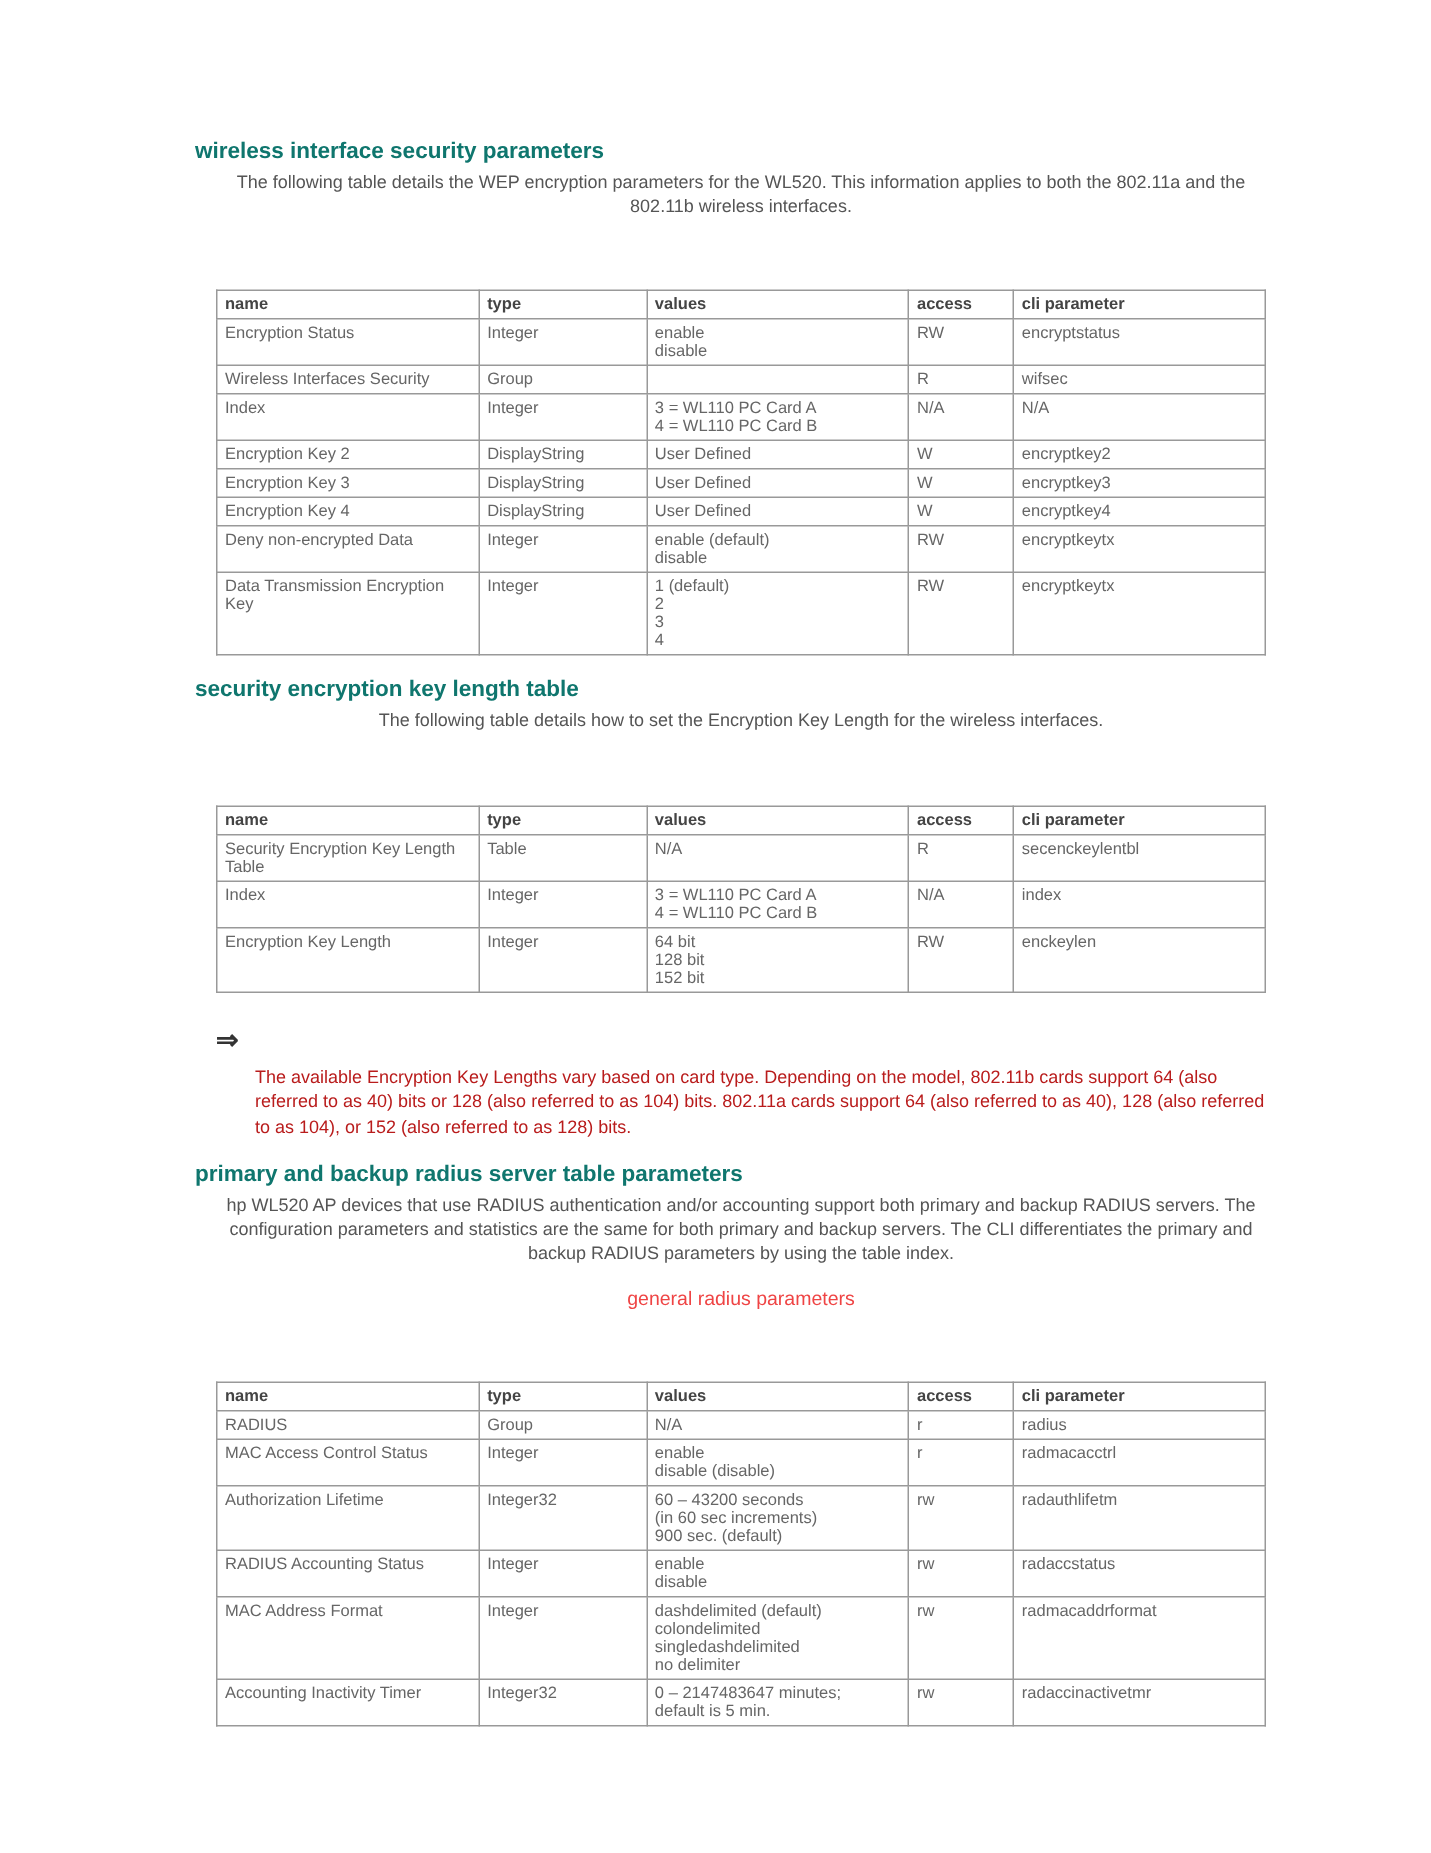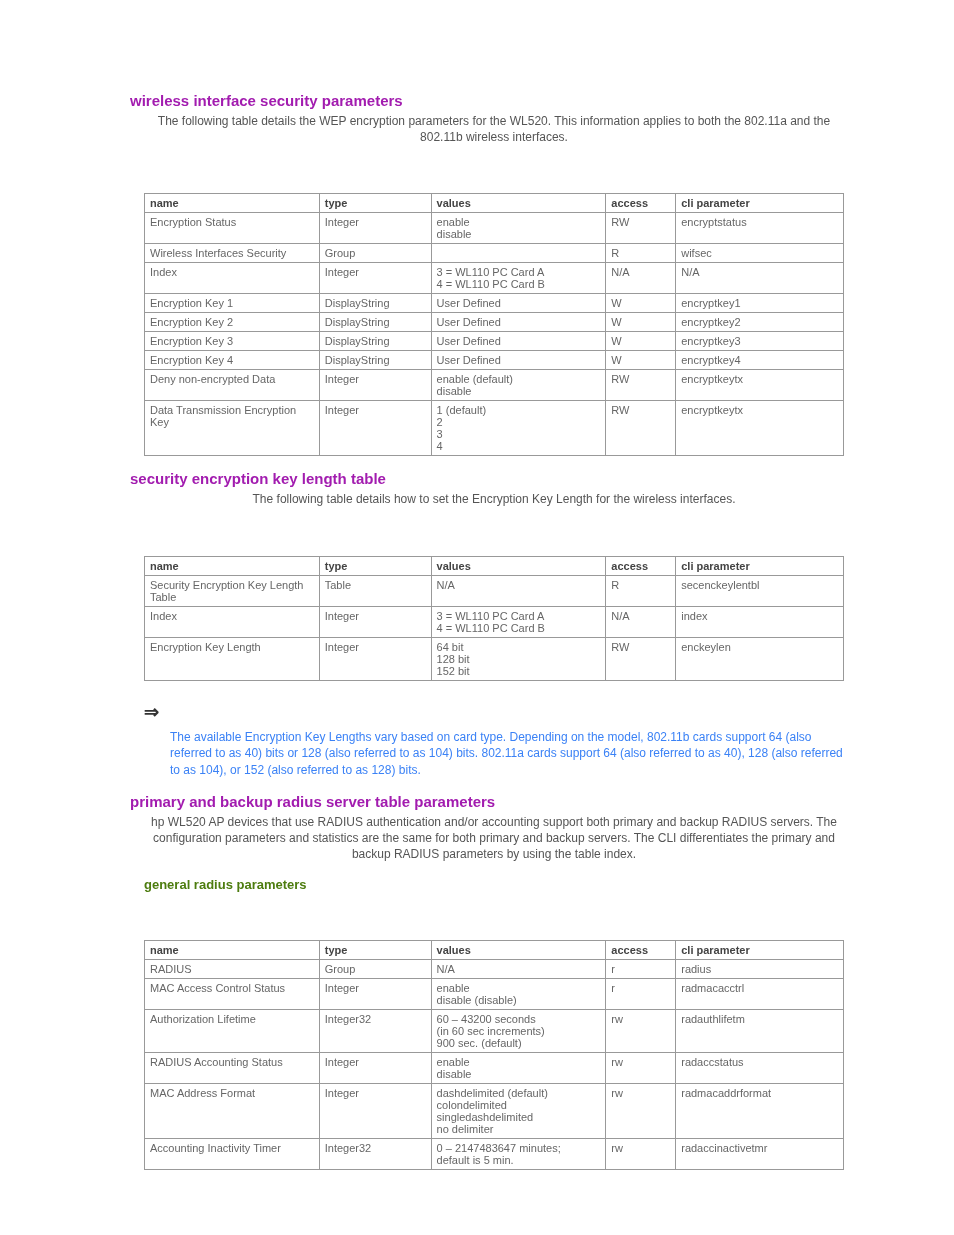--- a/index.html
+++ b/index.html
@@ -8,39 +8,40 @@
     color: #555;
     background: #fff;
     margin: 0;
     padding: 80px 110px 60px 130px;
     width: 954px;
     box-sizing: border-box;
   }
   h2 {
     font-size: 15px;
     font-weight: bold;
-    color: #a21caf;
+    color: #0f766e;
     margin: 12px 0 4px 0;
   }
   h3 {
     font-size: 13px;
-    font-weight: bold;
-    color: #4d7c0f;
+    font-weight: normal;
+    color: #ef4444;
     margin: 14px 0 4px 14px;
+    text-align: center;
   }
   p.intro {
     margin: 4px 0 10px 14px;
     line-height: 1.35;
     color: #555;
     text-align: center;
   }
   p.note {
     margin: 6px 0 14px 40px;
     line-height: 1.4;
-    color: #3b82f6;
+    color: #b91c1c;
   }
   table {
     border-collapse: collapse;
     width: calc(100% - 14px);
     margin-left: 14px;
     margin-bottom: 14px;
     table-layout: fixed;
     margin-top: 48px;
   }
   th, td {
@@ -112,27 +113,20 @@
         <td>wifsec</td>
       </tr>
       <tr>
         <td>Index</td>
         <td>Integer</td>
         <td>3 = WL110 PC Card A<br>4 = WL110 PC Card B</td>
         <td class="center">N/A</td>
         <td>N/A</td>
       </tr>
       <tr>
-        <td>Encryption Key 1</td>
-        <td>DisplayString</td>
-        <td>User Defined</td>
-        <td class="center">W</td>
-        <td>encryptkey1</td>
-      </tr>
-      <tr>
         <td>Encryption Key 2</td>
         <td>DisplayString</td>
         <td>User Defined</td>
         <td class="center">W</td>
         <td>encryptkey2</td>
       </tr>
       <tr>
         <td>Encryption Key 3</td>
         <td>DisplayString</td>
         <td>User Defined</td>

